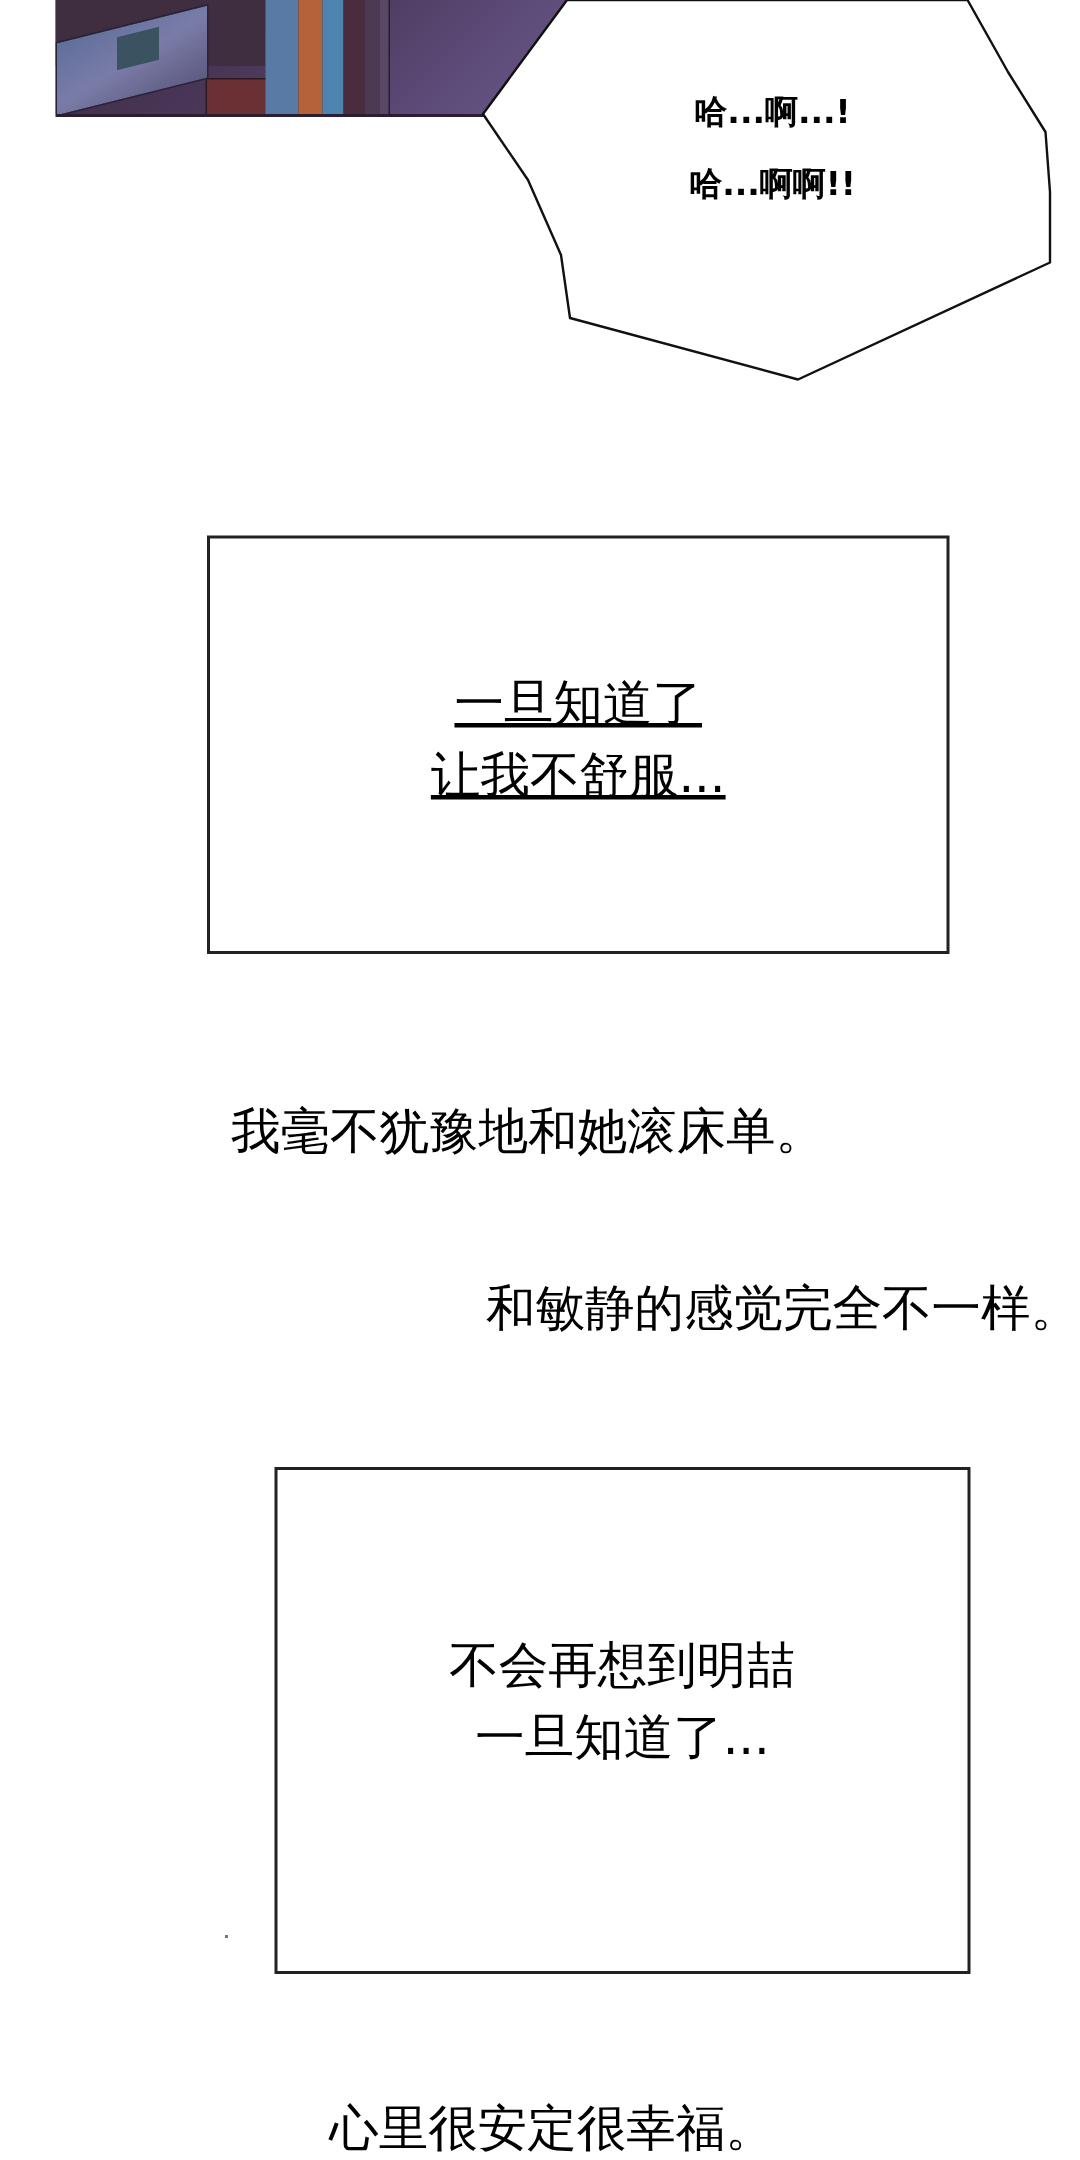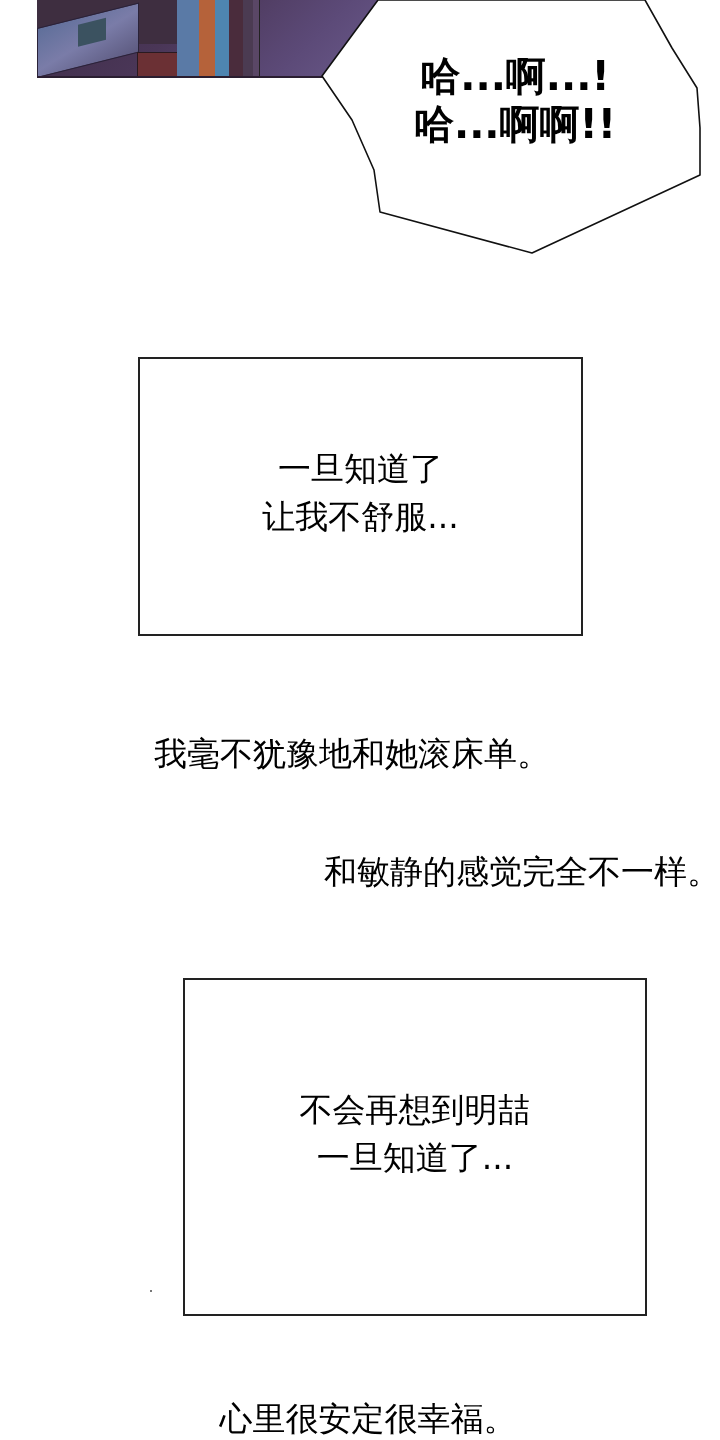--- a/index.html
+++ b/index.html
@@ -58,41 +58,41 @@
     .bubble-svg {
       position: absolute;
       left: 0; top: 0;
     }
     .bubble-text {
       position: absolute;
       left: 400px;
       top: 52px;
       width: 230px;
       text-align: center;
-      font-size: 40px;
+      font-size: 22px;
       font-weight: bold;
       line-height: 48px;
       letter-spacing: 0px;
     }
     .caption-box {
       position: absolute;
       border: 2px solid #222;
       background: #fff;
       display: flex;
       align-items: center;
       justify-content: center;
       text-align: center;
       box-sizing: border-box;
     }
     .caption-box .txt {
       font-size: 33px;
       line-height: 48px;
     }
     .box1 {
-      left: 138px; top: 357px; width: 445px; height: 279px;
+      left: 138px; top: 357px; width: 495px; height: 279px; text-decoration: underline;
     }
     .box1 .txt { margin-top: -8px; }
     .box2 {
       left: 183px; top: 978px; width: 464px; height: 338px;
     }
     .box2 .txt { margin-top: -26px; }
     .narration {
       position: absolute;
       left: 0;
       width: 720px;

